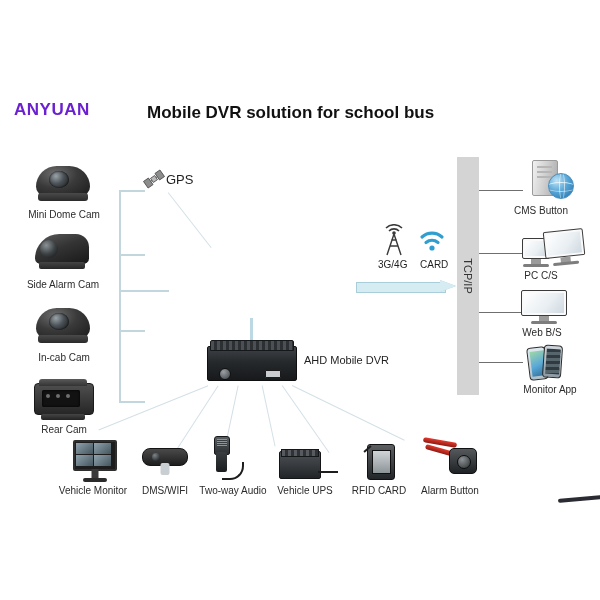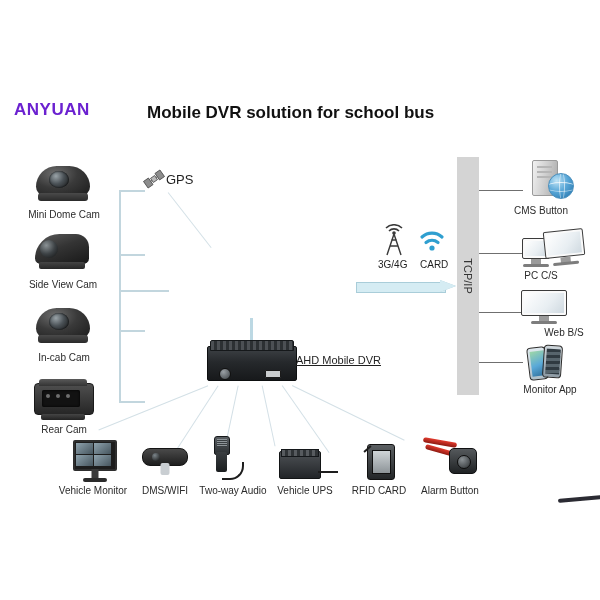--- a/index.html
+++ b/index.html
@@ -284,22 +284,22 @@
   #dvr .knob {
     position: absolute; left: 12px; bottom: 4px; width: 10px; height: 10px;
     border-radius: 50%; background: radial-gradient(circle at 35% 30%,#9aa0a5,#3c4145);
     border: 1px solid #111;
   }
   #dvr .port {
     position: absolute; left: 58px; bottom: 6px; width: 14px; height: 6px;
     background: #c9ccce; border: 1px solid #1a1a1a; border-radius: 1px;
   }
   #dvr-label {
-    position: absolute; left: 296px; top: 354px;
-    font-size: 11px; color: #1f1f1f; text-decoration: underline;
+    position: absolute; left: 304px; top: 354px;
+    font-size: 11px; color: #1f1f1f;
   }
 
   
   .acc { position: absolute; }
 
   .vm-screen {
     position: absolute; width: 40px; height: 27px;
     background: #1d1d1d; border: 2px solid #2e2e2e; border-radius: 2px;
   }
   .vm-screen .q {
@@ -416,21 +416,21 @@
     </div>
   </div>
   <div class="lbl ctr" style="left:64px; top:209px;">Mini Dome Cam</div>
 
   <div class="cam" style="left:35px; top:234px; width:56px; height:36px;">
     <div class="sidecam">
       <div class="lens"></div>
       <div class="base"></div>
     </div>
   </div>
-  <div class="lbl ctr" style="left:63px; top:279px;">Side View Cam</div>
+  <div class="lbl ctr" style="left:63px; top:279px;">Side Alarm Cam</div>
 
   <div class="cam" style="left:36px; top:308px; width:56px; height:36px;">
     <div class="dome">
       <div class="lens"></div>
       <div class="base"></div>
     </div>
   </div>
   <div class="lbl ctr" style="left:64px; top:352px;">In-cab Cam</div>
 
   <div class="cam" style="left:34px; top:383px; width:60px; height:34px;">
@@ -522,21 +522,21 @@
   </div>
   <div class="lbl ctr" style="left:541px; top:270px;">PC C/S</div>
 
   <div class="srv" style="left:521px; top:290px; width:50px; height:30px;">
     <div class="monitor" style="left:0px; top:0px; width:44px; height:24px;">
       <div class="scr"></div>
       <div class="stand"></div>
       <div class="foot"></div>
     </div>
   </div>
-  <div class="lbl ctr" style="left:564px; top:327px;text-align:center;">Web B/S</div>
+  <div class="lbl ctr" style="left:542px; top:327px;text-align:center;">Web B/S</div>
 
   <div class="srv" style="left:528px; top:345px; width:44px; height:34px;">
     <div class="phone" style="left:0px; top:2px; transform: rotate(-7deg);">
       <div class="s"></div>
     </div>
     <div class="phone dark" style="left:15px; top:0px; transform: rotate(4deg);">
       <div class="s"></div>
     </div>
   </div>
   <div class="lbl ctr" style="left:550px; top:384px;">Monitor App</div>

